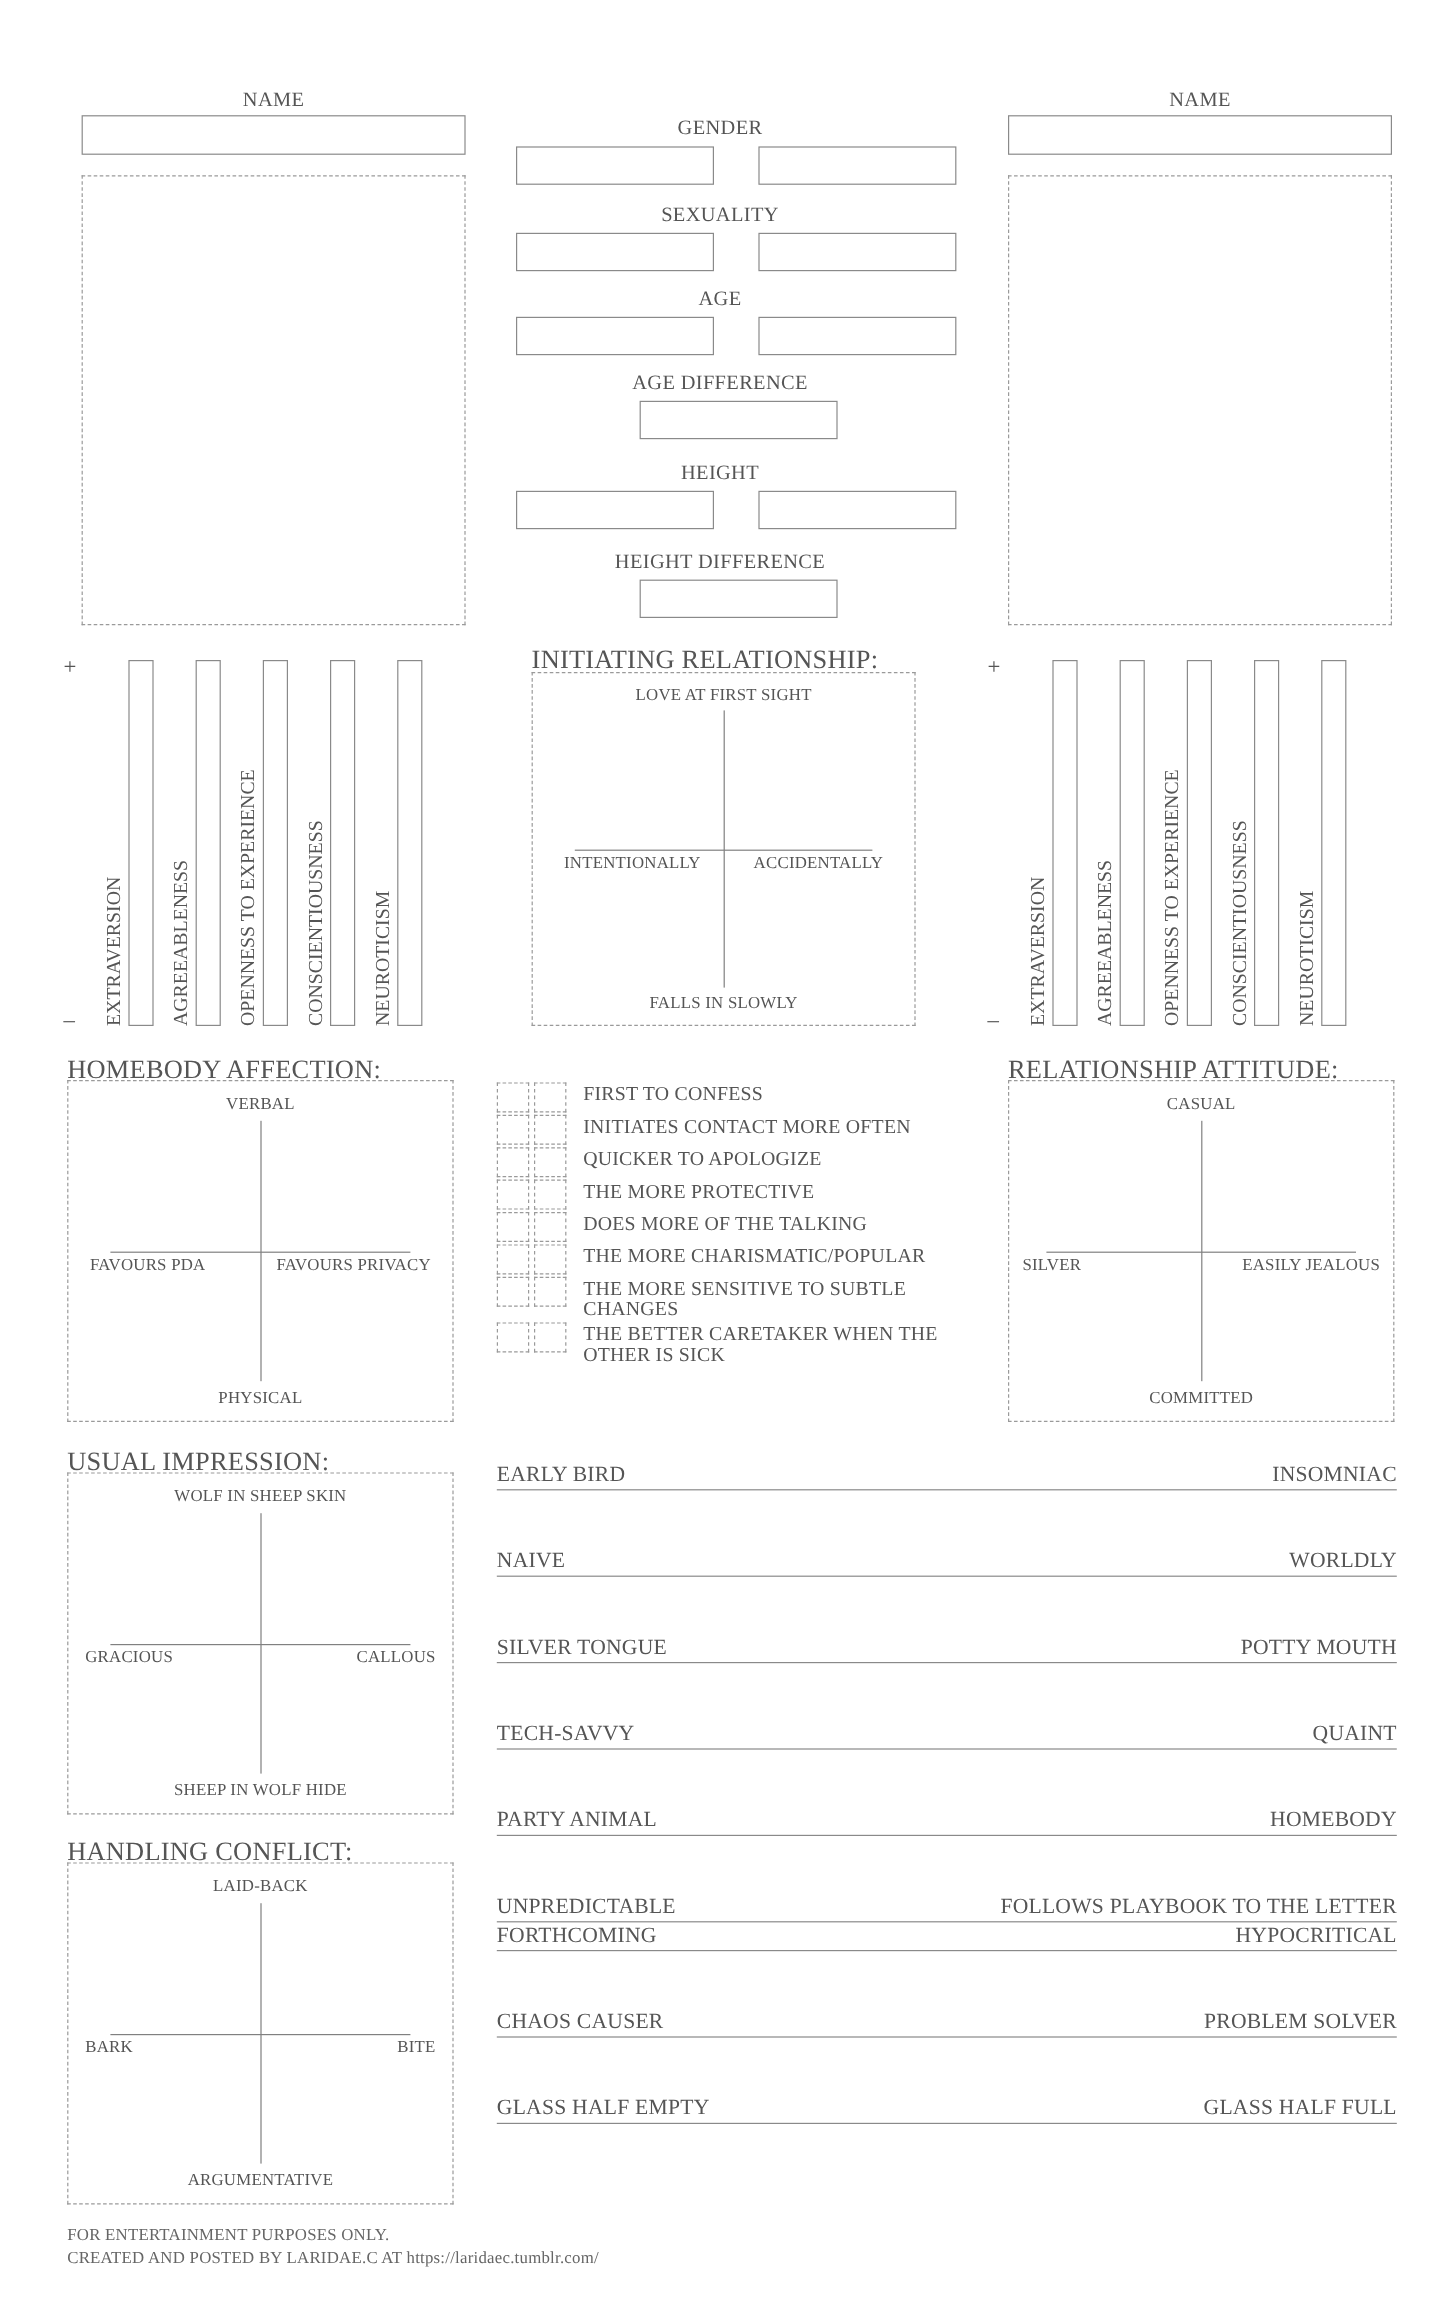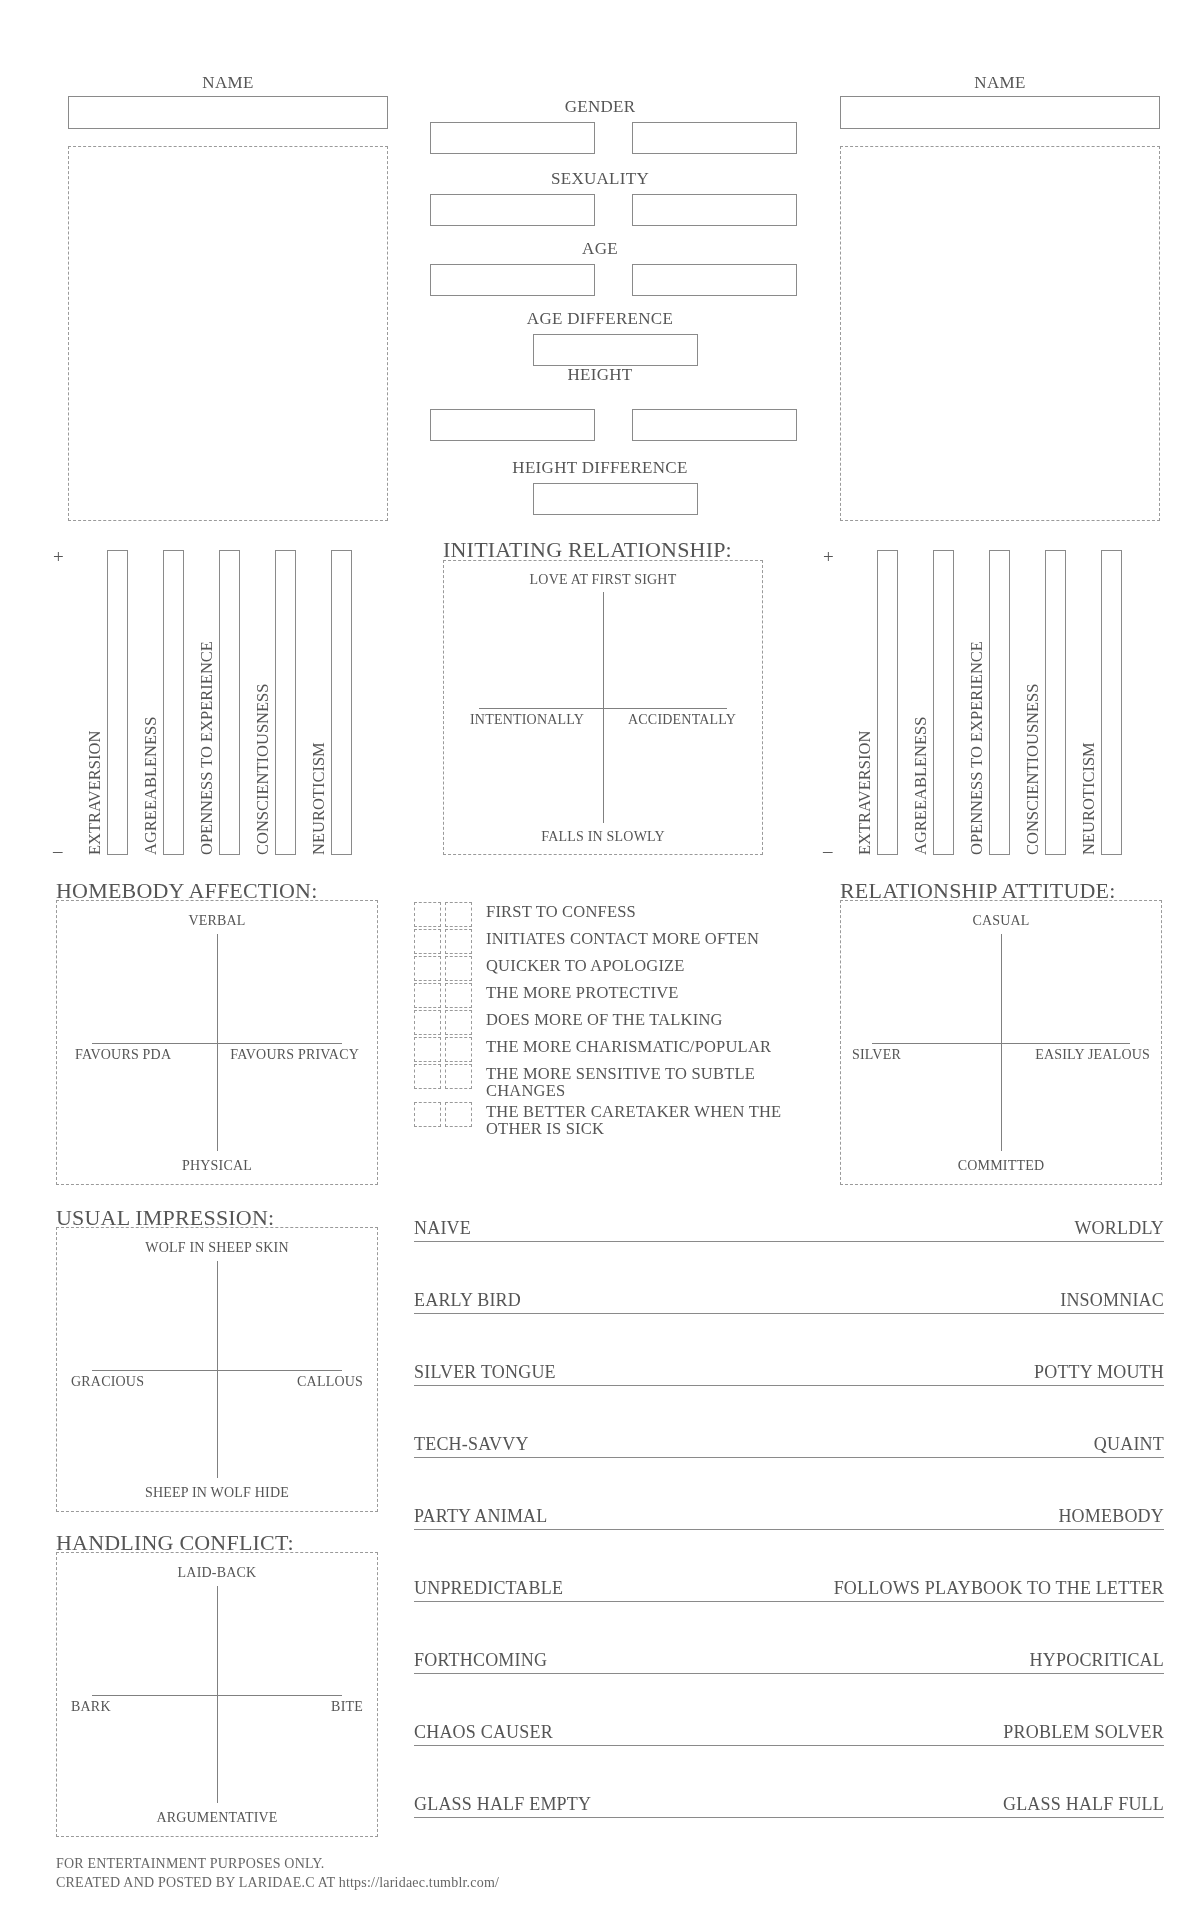--- a/index.html
+++ b/index.html
@@ -170,21 +170,21 @@
   <div class="abs solid-box" style="left:430px; top:194px; width:165px; height:32px;"></div>
   <div class="abs solid-box" style="left:632px; top:194px; width:165px; height:32px;"></div>
 
   <div class="abs lbl" style="left:430px; top:240px; width:340px;">AGE</div>
   <div class="abs solid-box" style="left:430px; top:264px; width:165px; height:32px;"></div>
   <div class="abs solid-box" style="left:632px; top:264px; width:165px; height:32px;"></div>
 
   <div class="abs lbl" style="left:430px; top:310px; width:340px;">AGE DIFFERENCE</div>
   <div class="abs solid-box" style="left:533px; top:334px; width:165px; height:32px;"></div>
 
-  <div class="abs lbl" style="left:430px; top:366px; width:340px;">HEIGHT</div>
+  <div class="abs lbl" style="left:430px; top:385px; width:340px;">HEIGHT</div>
   <div class="abs solid-box" style="left:430px; top:409px; width:165px; height:32px;"></div>
   <div class="abs solid-box" style="left:632px; top:409px; width:165px; height:32px;"></div>
 
   <div class="abs lbl" style="left:430px; top:459px; width:340px;">HEIGHT DIFFERENCE</div>
   <div class="abs solid-box" style="left:533px; top:483px; width:165px; height:32px;"></div>
 
   <div class="abs" style="left:48px; top:550px; width:345px; height:310px;">
     <div class="plusminus" style="left:5px; top:-4px;">+</div>
     <div class="plusminus" style="left:5px; bottom:-2px;">–</div>
 
@@ -354,54 +354,54 @@
     <div class="cb-row">
       <div class="cb"></div>
       <div class="cb"></div>
       <div class="cb-text">THE BETTER CARETAKER WHEN THE OTHER IS SICK</div>
     </div>
   </div>
 
   <div class="abs" style="left:414px; top:1218px; width:750px;">
     <div class="scale-row" style="margin-bottom:48px;">
       <div class="scale-labels">
+        <span>EARLY BIRD</span>
+        <span>INSOMNIAC</span>
+      </div>
+      <div class="scale-line"></div>
+    </div>
+    <div class="scale-row" style="margin-bottom:48px;">
+      <div class="scale-labels">
         <span>NAIVE</span>
         <span>WORLDLY</span>
       </div>
       <div class="scale-line"></div>
     </div>
     <div class="scale-row" style="margin-bottom:48px;">
       <div class="scale-labels">
-        <span>EARLY BIRD</span>
-        <span>INSOMNIAC</span>
-      </div>
-      <div class="scale-line"></div>
-    </div>
-    <div class="scale-row" style="margin-bottom:48px;">
-      <div class="scale-labels">
         <span>SILVER TONGUE</span>
         <span>POTTY MOUTH</span>
       </div>
       <div class="scale-line"></div>
     </div>
     <div class="scale-row" style="margin-bottom:48px;">
       <div class="scale-labels">
         <span>TECH-SAVVY</span>
         <span>QUAINT</span>
       </div>
       <div class="scale-line"></div>
     </div>
     <div class="scale-row" style="margin-bottom:48px;">
       <div class="scale-labels">
         <span>PARTY ANIMAL</span>
         <span>HOMEBODY</span>
       </div>
       <div class="scale-line"></div>
     </div>
-    <div class="scale-row" style="margin-bottom:48px;">
+    <div class="scale-row" style="">
       <div class="scale-labels">
         <span>UNPREDICTABLE</span>
         <span>FOLLOWS PLAYBOOK TO THE LETTER</span>
       </div>
       <div class="scale-line"></div>
     </div>
     <div class="scale-row" style="margin-bottom:48px;">
       <div class="scale-labels">
         <span>FORTHCOMING</span>
         <span>HYPOCRITICAL</span>

